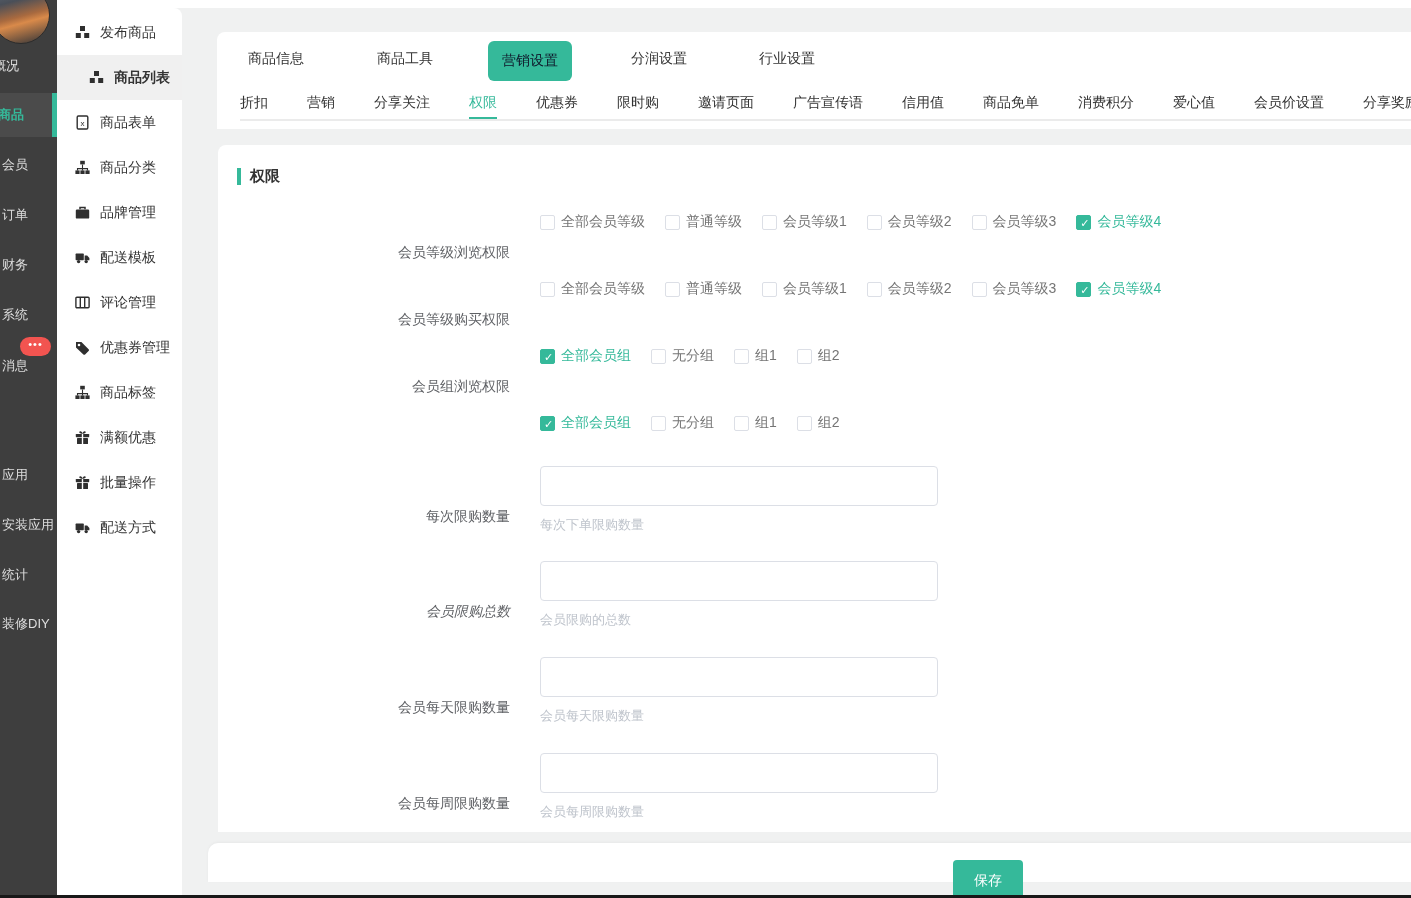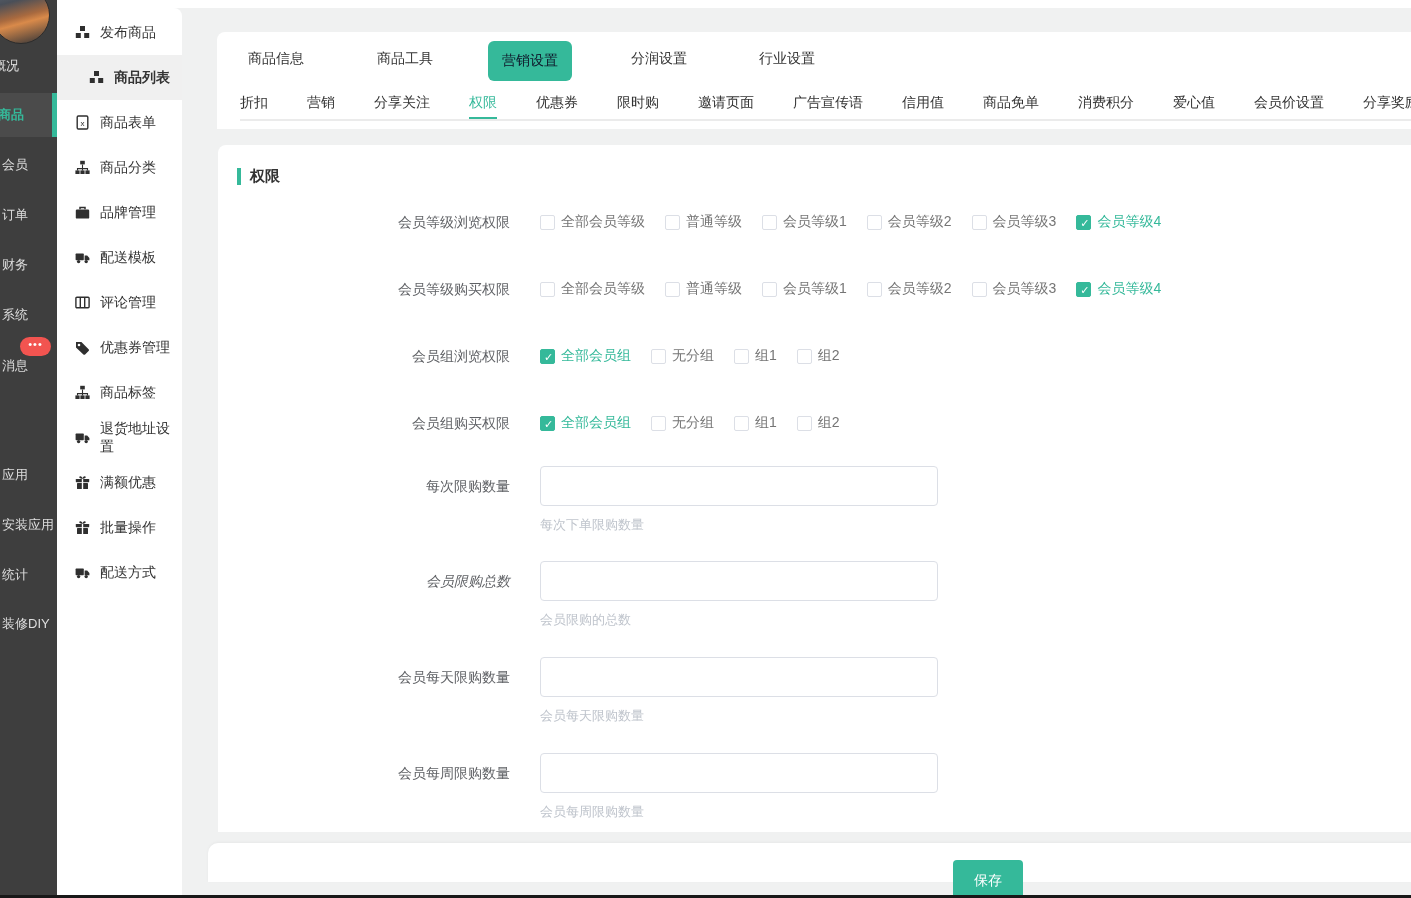--- a/index.html
+++ b/index.html
@@ -51,21 +51,21 @@
   .subtab-divider { position:absolute; left:23px; right:0; top:87px; height:2px; background:#ebebeb; }
 
   
   .content-card { position:absolute; left:218px; top:145px; right:0; height:687px; background:#fff;
     border-radius:8px 0 0 0; }
   .sec-head { position:absolute; left:19px; top:22px; display:flex; align-items:center; }
   .sec-bar { width:4px; height:17px; background:#35b99a; margin-right:9px; }
   .sec-title { font-size:15px; font-weight:bold; color:#333; }
 
   .flabel { position:absolute; left:0; width:292px; text-align:right; font-size:14px; color:#606266;
-    height:20px; line-height:20px; white-space:nowrap; }
+    height:20px; line-height:20px; white-space:nowrap;margin-top:30px; }
   .crow { position:absolute; left:322px; display:flex; gap:20px; height:20px; align-items:center; }
   .cb { display:flex; align-items:center; gap:6px; cursor:pointer; font-size:14px; color:#757575; white-space:nowrap; }
   .cb .box { width:15px; height:15px; border:1px solid #dcdfe6; border-radius:2px; background:#fff;
     position:relative; flex:0 0 15px; }
   .cb.checked { color:#35b99a; }
   .cb.checked .box { background:#35b99a; border-color:#35b99a; }
   .cb.checked .box::after { content:"\2713"; position:absolute; left:0; top:0; width:15px; height:15px;
     color:#fff; font-size:11px; line-height:15px; text-align:center; }
 
   .finput { position:absolute; left:322px; width:398px; height:40px; border:1px solid #dcdfe6;
@@ -188,31 +188,20 @@
     <svg viewBox="0 0 15 15">
         <g fill="#2f2f2f">
           <rect x="5.2" y="0.8" width="4.6" height="3.6"></rect>
           <rect x="0.4" y="10.4" width="4.2" height="3.6"></rect>
           <rect x="5.4" y="10.4" width="4.2" height="3.6"></rect>
           <rect x="10.4" y="10.4" width="4.2" height="3.6"></rect>
         </g>
         <path d="M7.5 4.4v2.2M2.5 10.4V8.6h10v1.8M7.5 6.6v3.8" stroke="#2f2f2f" stroke-width="1.1" fill="none"></path>
       </svg>
     <span>商品标签</span>
-  </div>
-  <div class="sitem">
-    <svg viewBox="0 0 15 15">
-        <g fill="#2f2f2f">
-          <rect x="0.6" y="3.6" width="8.2" height="6.6" rx="0.6"></rect>
-          <path d="M9.6 5.6h2.6l2.2 2.4v2.2H9.6z"></path>
-          <circle cx="3.6" cy="11.6" r="1.7"></circle>
-          <circle cx="11.2" cy="11.6" r="1.7"></circle>
-        </g>
-      </svg>
-    <span>退货地址设置</span>
   </div>
   <div class="sitem">
     <svg viewBox="0 0 15 15">
         <g fill="#2f2f2f">
           <rect x="0.8" y="4" width="13.4" height="3.2" rx="0.6"></rect>
           <rect x="2" y="8" width="11" height="6" rx="0.6"></rect>
           <path d="M7.5 3.8C5.2 3.8 3.6 2.9 4.6 1.6 5.5 0.5 7.5 1.9 7.5 3.8zm0 0c2.3 0 3.9-0.9 2.9-2.2C9.5 0.5 7.5 1.9 7.5 3.8z"></path>
         </g>
         <path d="M7.5 4v10" stroke="#fff" stroke-width="1.4"></path>
       </svg>
@@ -343,21 +332,20 @@
     <label class="cb">
         <span class="box"></span>
         <span>组1</span>
       </label>
     <label class="cb">
         <span class="box"></span>
         <span>组2</span>
       </label>
   </div>
 
-  <div class="flabel lab-r4">会员组购买权限</div>
   <div class="crow crow-r4">
     <label class="cb checked">
         <span class="box"></span>
         <span>全部会员组</span>
       </label>
     <label class="cb">
         <span class="box"></span>
         <span>无分组</span>
       </label>
     <label class="cb">

